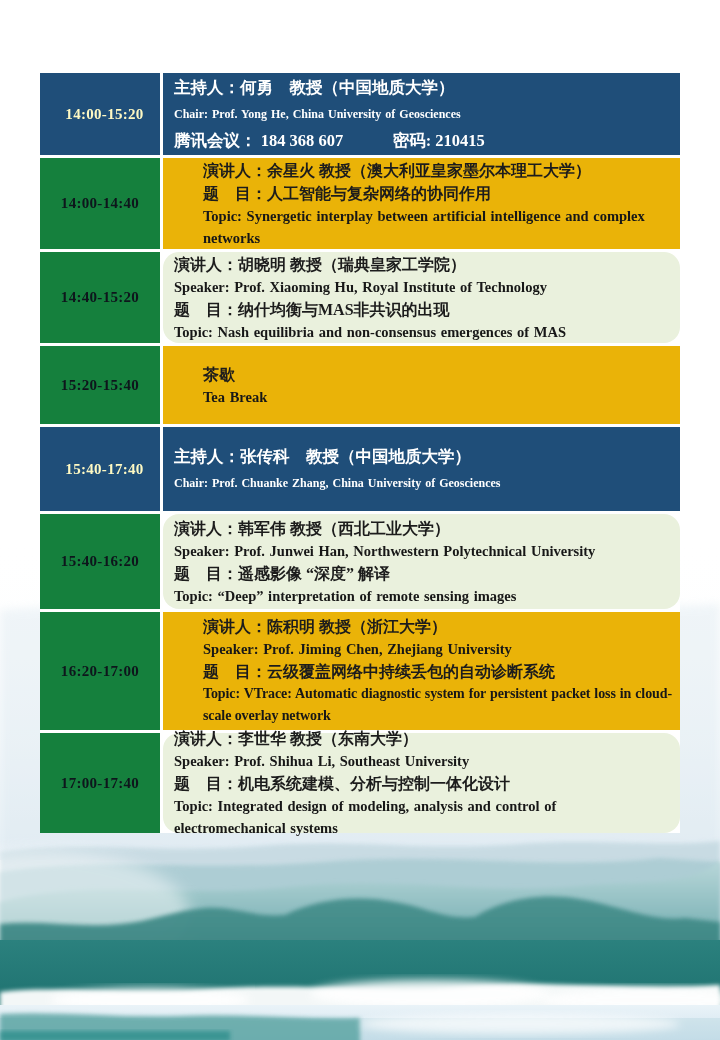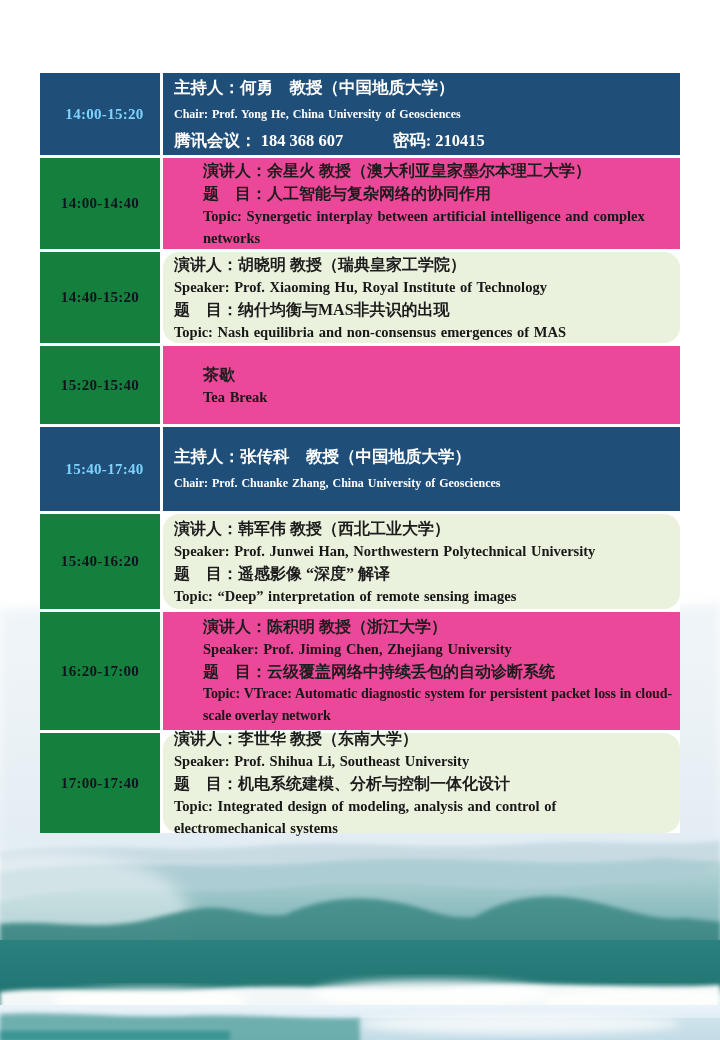--- a/index.html
+++ b/index.html
@@ -18,29 +18,29 @@
     display:grid;
     grid-template-columns:120px 1fr;
     grid-template-rows:82px 91px 91px 78px 84px 95px 118px 100px;
     gap:3px;
     background:#ffffff;
   }
   .time{
     display:flex;align-items:center;justify-content:center;
     font-weight:bold;font-size:15px;letter-spacing:.3px;color:#0e151c;
   }
-  .time.dark{background:#1F4E79;color:#7dd3fc;padding-left:9px;}
+  .time.dark{background:#1F4E79;color:#fef9c3;padding-left:9px;}
   .time.light{background:#15803d;}
   .time.mid{background:#15803d;}
   .cell{
     display:flex;flex-direction:column;justify-content:center;
     padding:4px 8px 4px 11px;box-sizing:border-box;font-weight:bold;
   }
   .cell.dark{background:#1F4E79;}
-  .cell.green{background:#ec4899;padding-left:40px;}
+  .cell.green{background:#eab308;padding-left:40px;}
   .cell.greenlight{background:#EAF1DD;border-radius:16px;}
   .zh{font-size:16px;line-height:23px;color:#1c1c1c;}
   .en{font-size:14.5px;line-height:22px;color:#171717;word-spacing:1px;}
   .cell.dark .zh{color:#ffffff;line-height:27px;font-size:16.5px;}
   .cell.dark .en{color:#ffffff;line-height:26px;font-size:12px;}
   .justify{text-align:justify;font-size:14px;letter-spacing:-0.1px;word-spacing:0;}
 </style>
 </head>
 <body>
 

